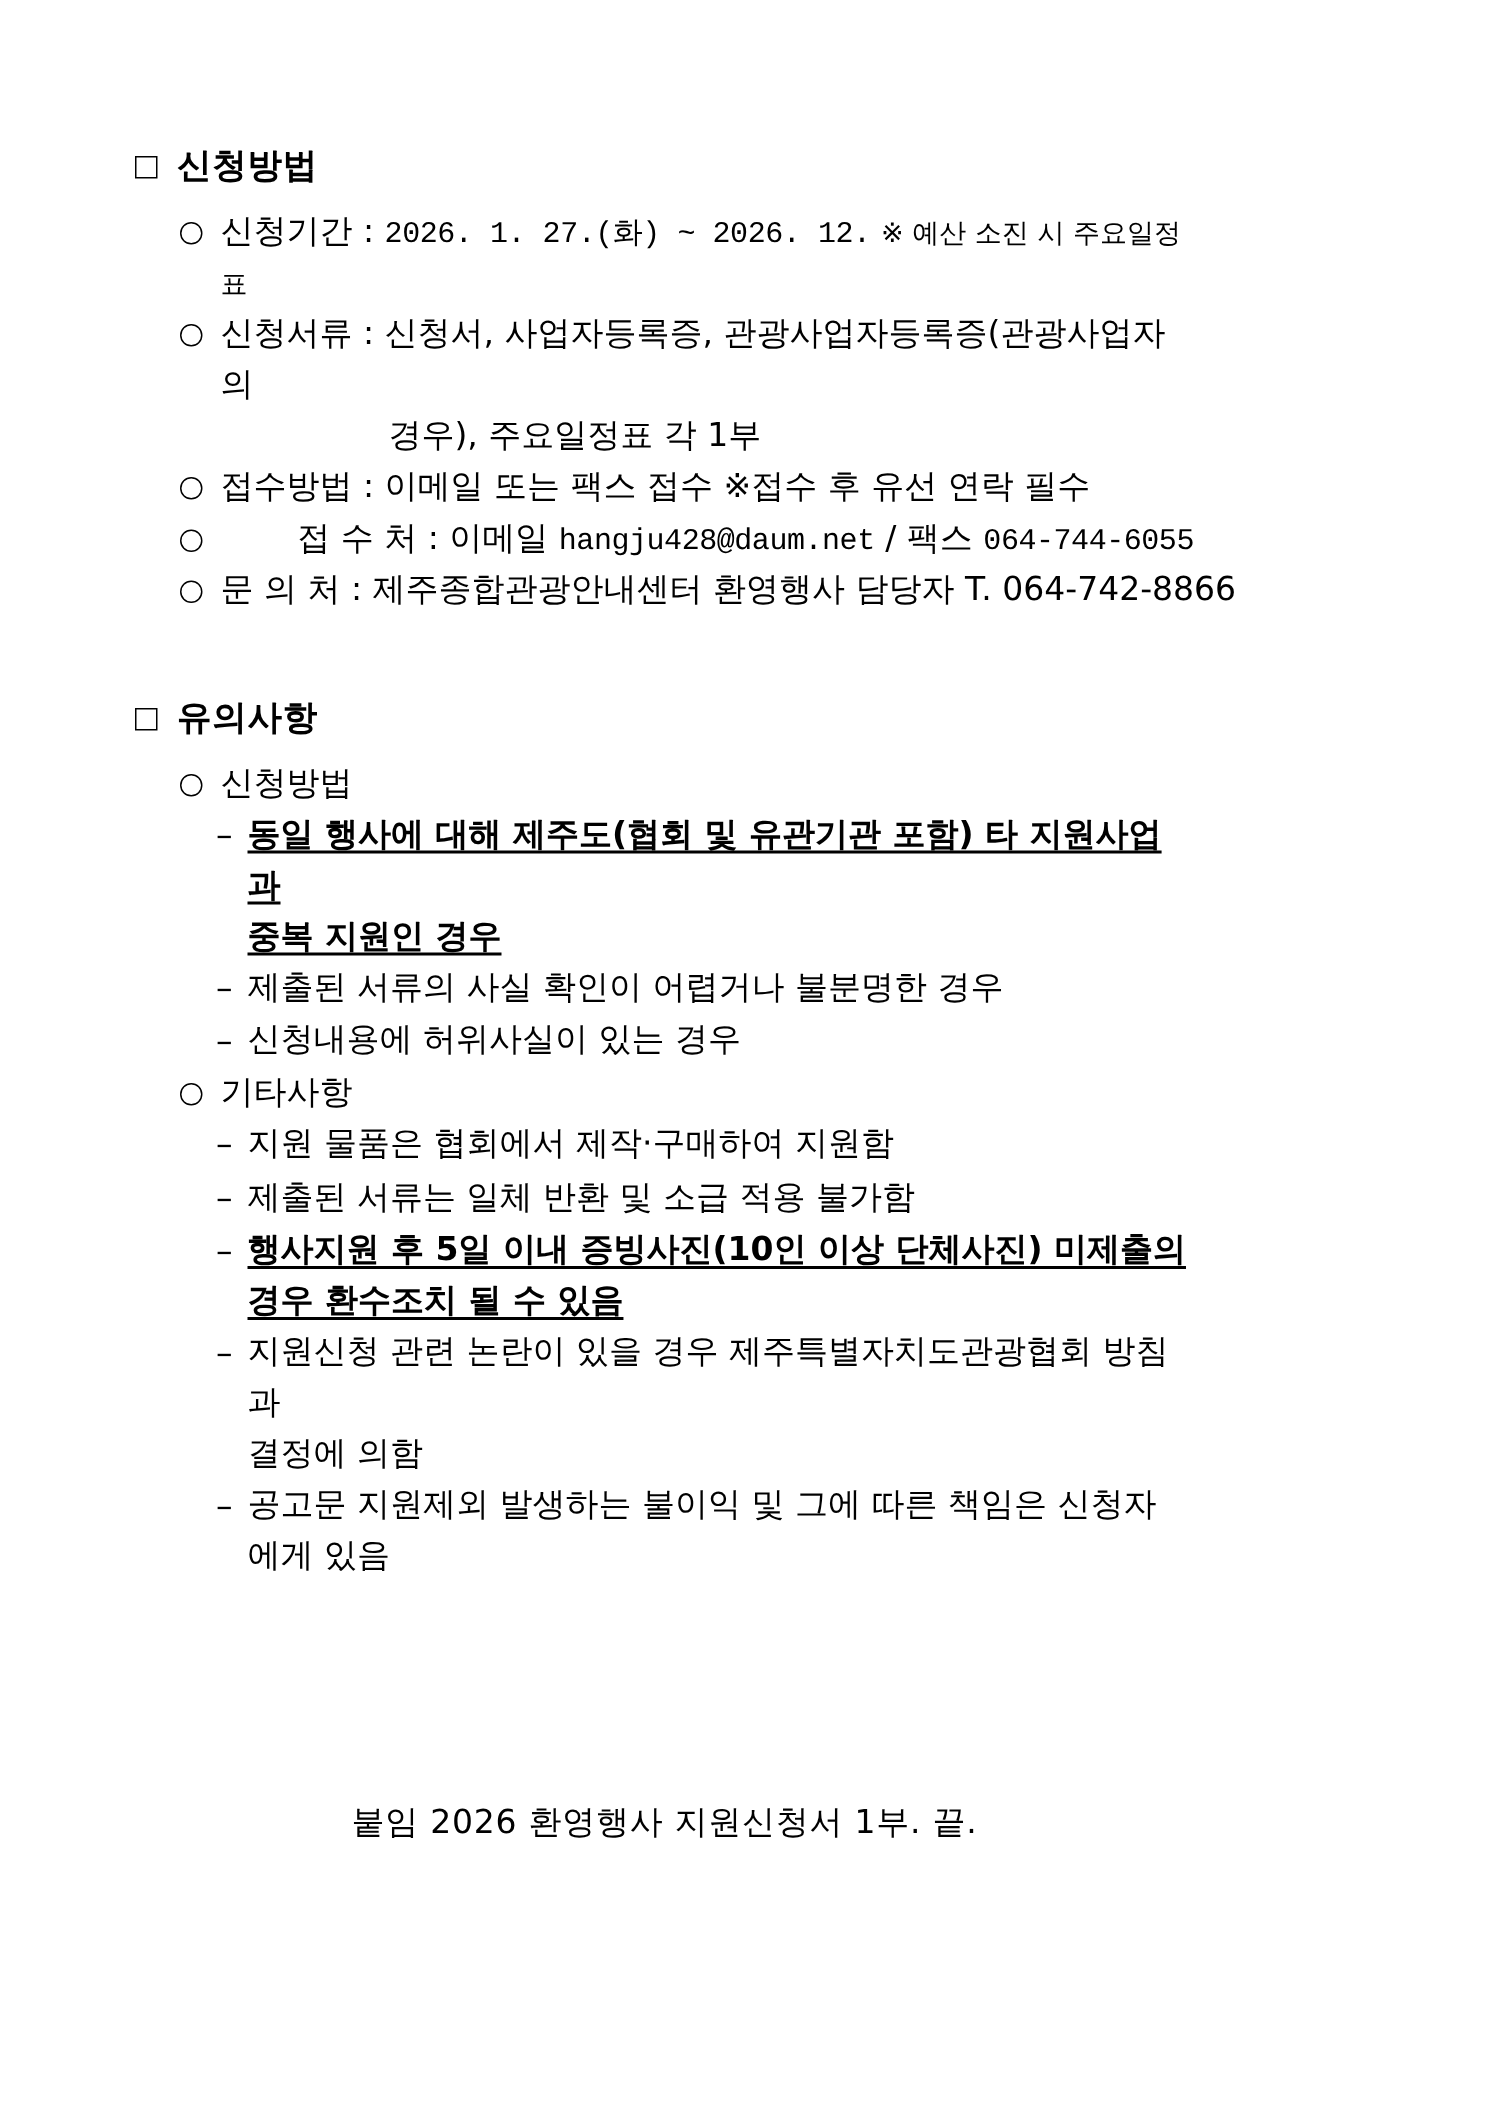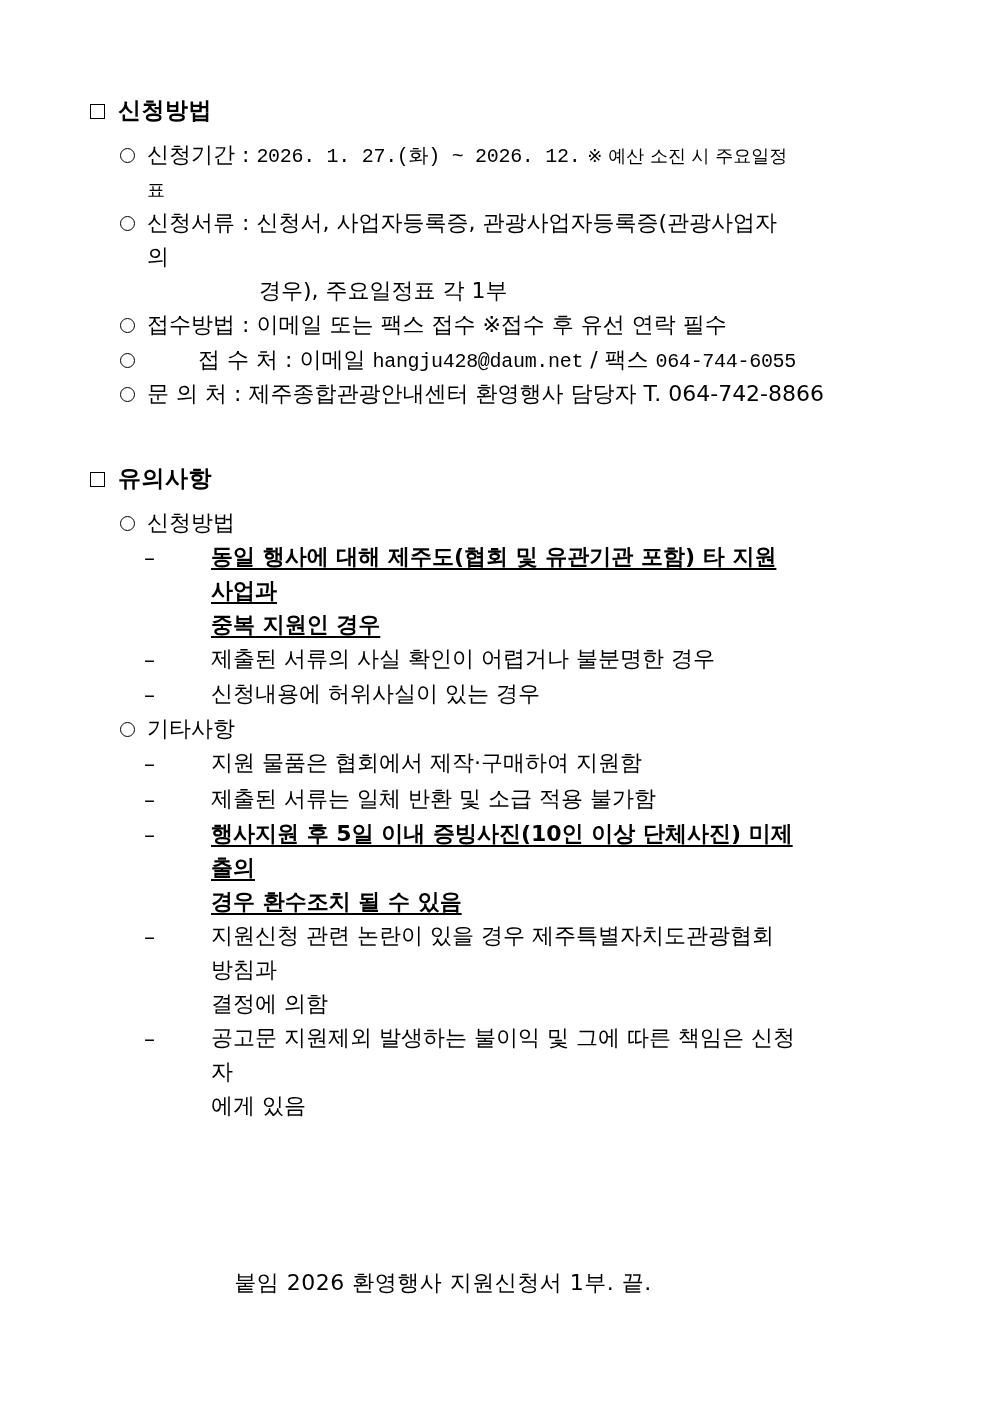--- a/index.html
+++ b/index.html
@@ -74,21 +74,20 @@
   .dash {
     display: inline-block;
     width: 13px;
     margin-right: 9px;
     margin-top: 1px;
     flex: none;
     text-align: center;
   }
   .lv2 .txt {
     flex: 1;
-    margin-left: 46px;
   }
   .mono {
     font-family: Liberation Mono, monospace;
     font-size: 20px;
     letter-spacing: -0.3px;
   }
   .small {
     font-size: 18px;
   }
   .emph {

